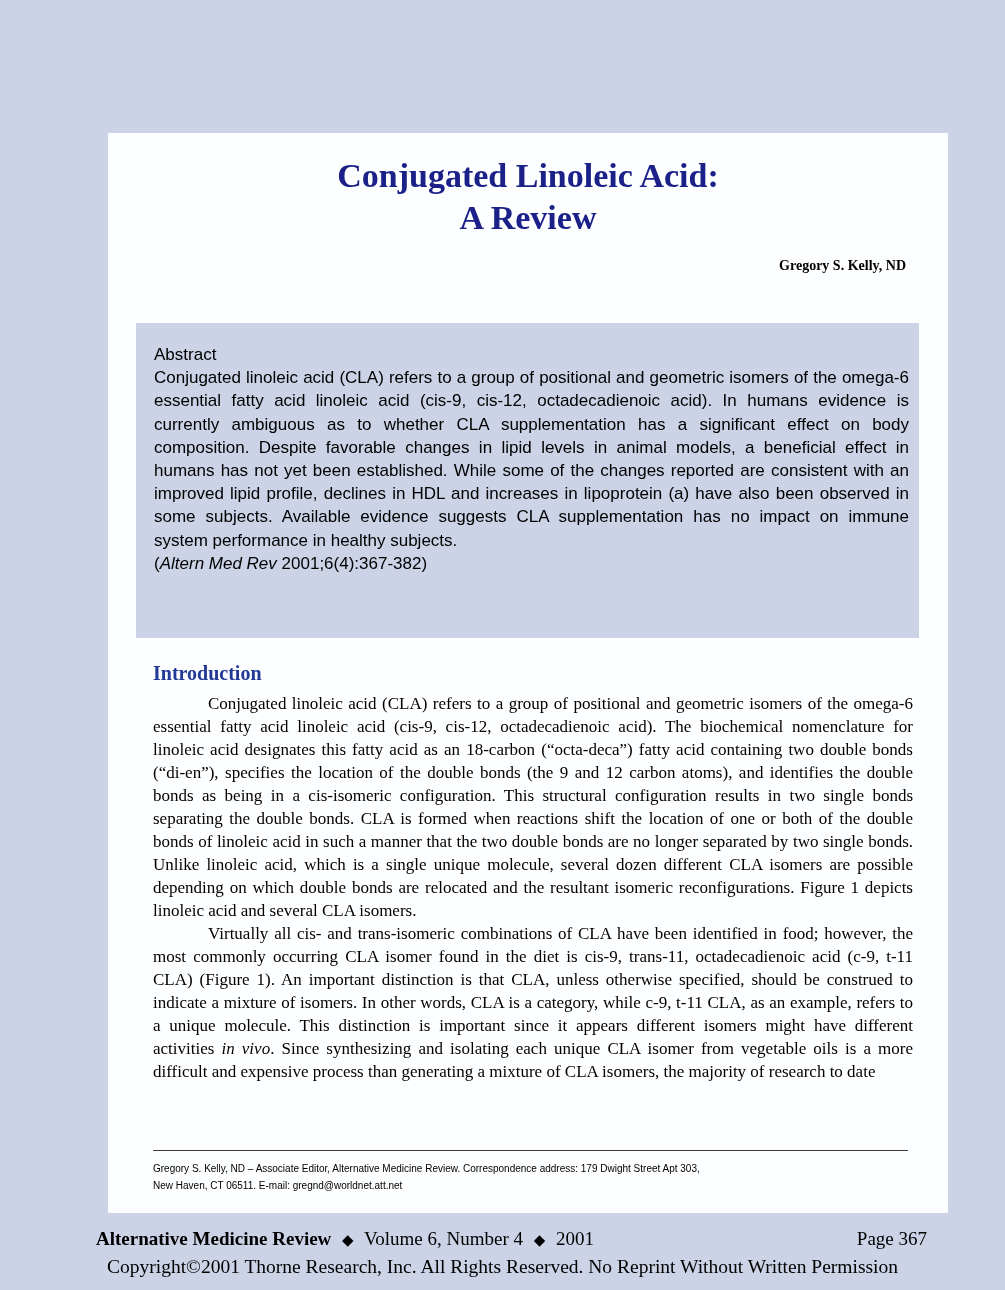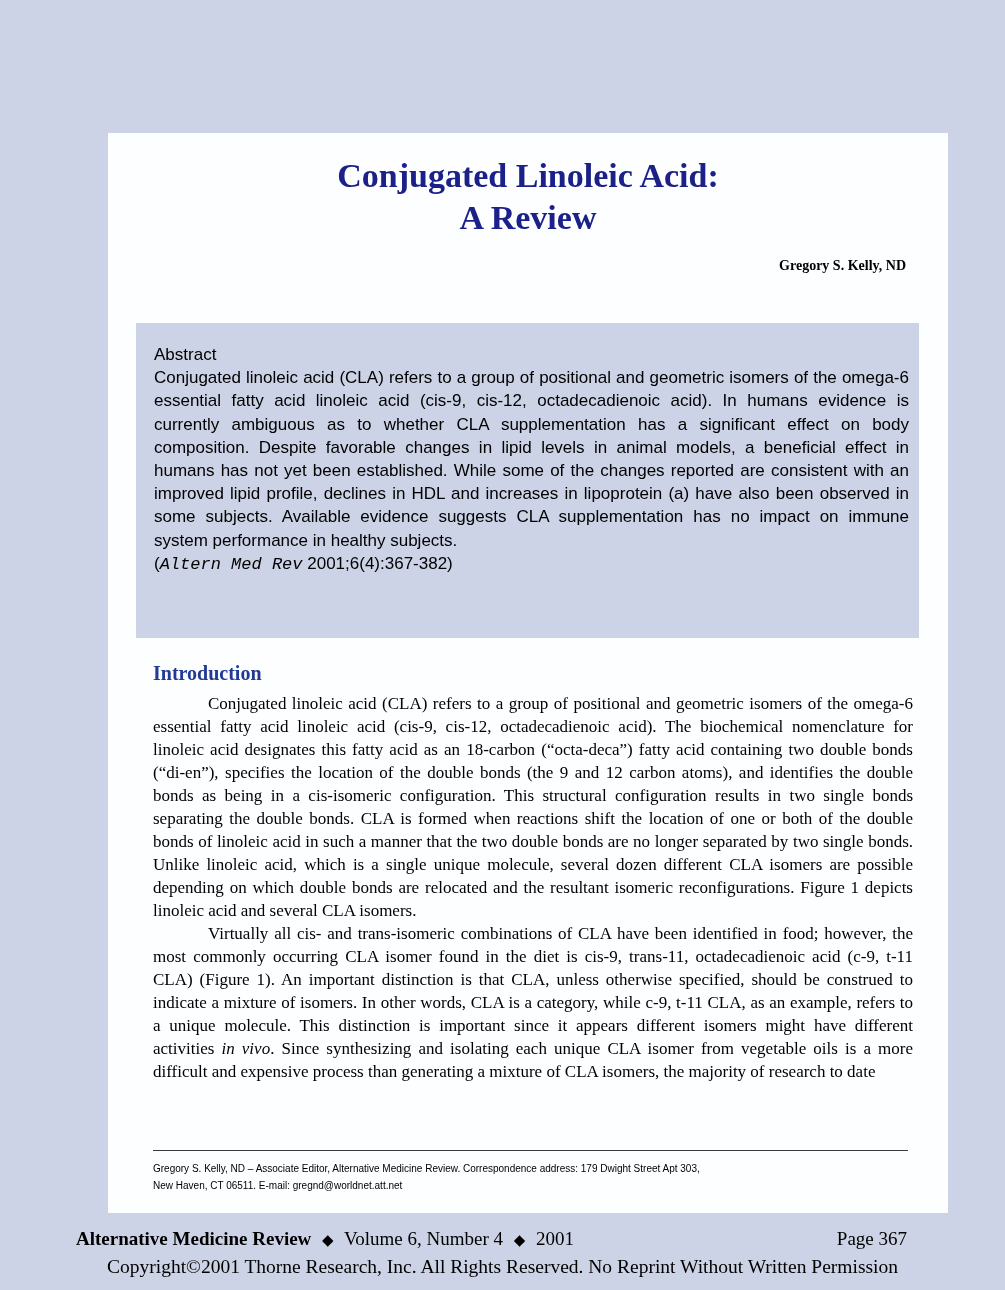--- a/index.html
+++ b/index.html
@@ -100,21 +100,21 @@
   }
   .footnote-line {
     font-family: "Liberation Sans", sans-serif;
     font-size: 10px;
     line-height: 17px;
     white-space: nowrap;
   }
   .journal-line {
     position: absolute;
     top: 1227px;
-    left: 76px;
+    left: 96px;
     width: 831px;
     display: flex;
     justify-content: space-between;
     align-items: baseline;
     font-size: 19px;
     line-height: 24px;
     white-space: nowrap;
   }
   .journal-name {
     font-weight: bold;
@@ -142,21 +142,21 @@
   <div class="title-block">
     <div>Conjugated Linoleic Acid:</div>
     <div>A Review</div>
   </div>
 
   <div class="author">Gregory S. Kelly, ND</div>
 
   <div class="abstract-box">
     <div class="abstract-heading">Abstract</div>
     <p class="abstract-body">Conjugated linoleic acid (CLA) refers to a group of positional and geometric isomers of the omega-6 essential fatty acid linoleic acid (cis-9, cis-12, octadecadienoic acid). In humans evidence is currently ambiguous as to whether CLA supplementation has a significant effect on body composition. Despite favorable changes in lipid levels in animal models, a beneficial effect in humans has not yet been established. While some of the changes reported are consistent with an improved lipid profile, declines in HDL and increases in lipoprotein (a) have also been observed in some subjects. Available evidence suggests CLA supplementation has no impact on immune system performance in healthy subjects.</p>
-    <div class="abstract-citation"><span>(</span><span style="font-style: italic; font-family: Liberation Mono, monospace;">Altern Med Rev</span><span> 2001;6(4):367-382)</span></div>
+    <div class="abstract-citation"><span>(</span><span style="font-style: italic;">Altern Med Rev</span><span> 2001;6(4):367-382)</span></div>
   </div>
 
   <div class="intro">
     <h2 class="intro-heading">Introduction</h2>
     <p class="body-para"><span>Conjugated linoleic acid (CLA) refers to a group of positional and geometric isomers of the omega-6 essential fatty acid linoleic acid (cis-9, cis-12, octadecadienoic acid). The biochemical nomenclature for linoleic acid designates this fatty acid as an 18-carbon (“octa-deca”) fatty acid containing two double bonds (“di-en”), specifies the location of the double bonds (the 9 and 12 carbon atoms), and identifies the double bonds as being in a cis-isomeric configuration. This structural configuration results in two single bonds separating the double bonds. CLA is formed when reactions shift the location of one or both of the double bonds of linoleic acid in such a manner that the two double bonds are no longer separated by two single bonds. Unlike linoleic acid, which is a single unique molecule, several dozen different CLA isomers are possible depending on which double bonds are relocated and the resultant isomeric reconfigurations. Figure 1 depicts linoleic acid and several CLA isomers.</span></p>
     <p class="body-para"><span>Virtually all cis- and trans-isomeric combinations of CLA have been identified in food; however, the most commonly occurring CLA isomer found in the diet is cis-9, trans-11, octadecadienoic acid (c-9, t-11 CLA) (Figure 1). An important distinction is that CLA, unless otherwise specified, should be construed to indicate a mixture of isomers. In other words, CLA is a category, while c-9, t-11 CLA, as an example, refers to a unique molecule. This distinction is important since it appears different isomers might have different activities </span><span style="font-style: italic;">in vivo</span><span>. Since synthesizing and isolating each unique CLA isomer from vegetable oils is a more difficult and expensive process than generating a mixture of CLA isomers, the majority of research to date</span></p>
   </div>
 
   <div class="footnote">
     <div class="footnote-rule"></div>

